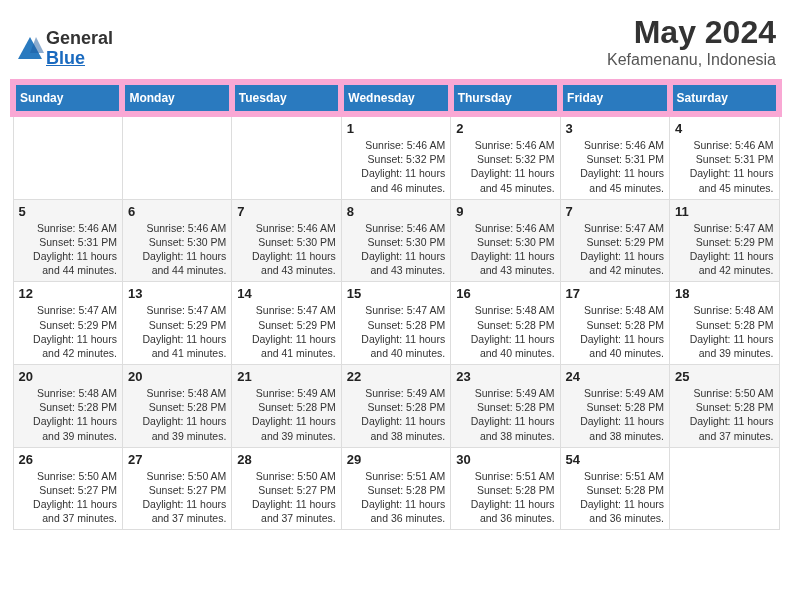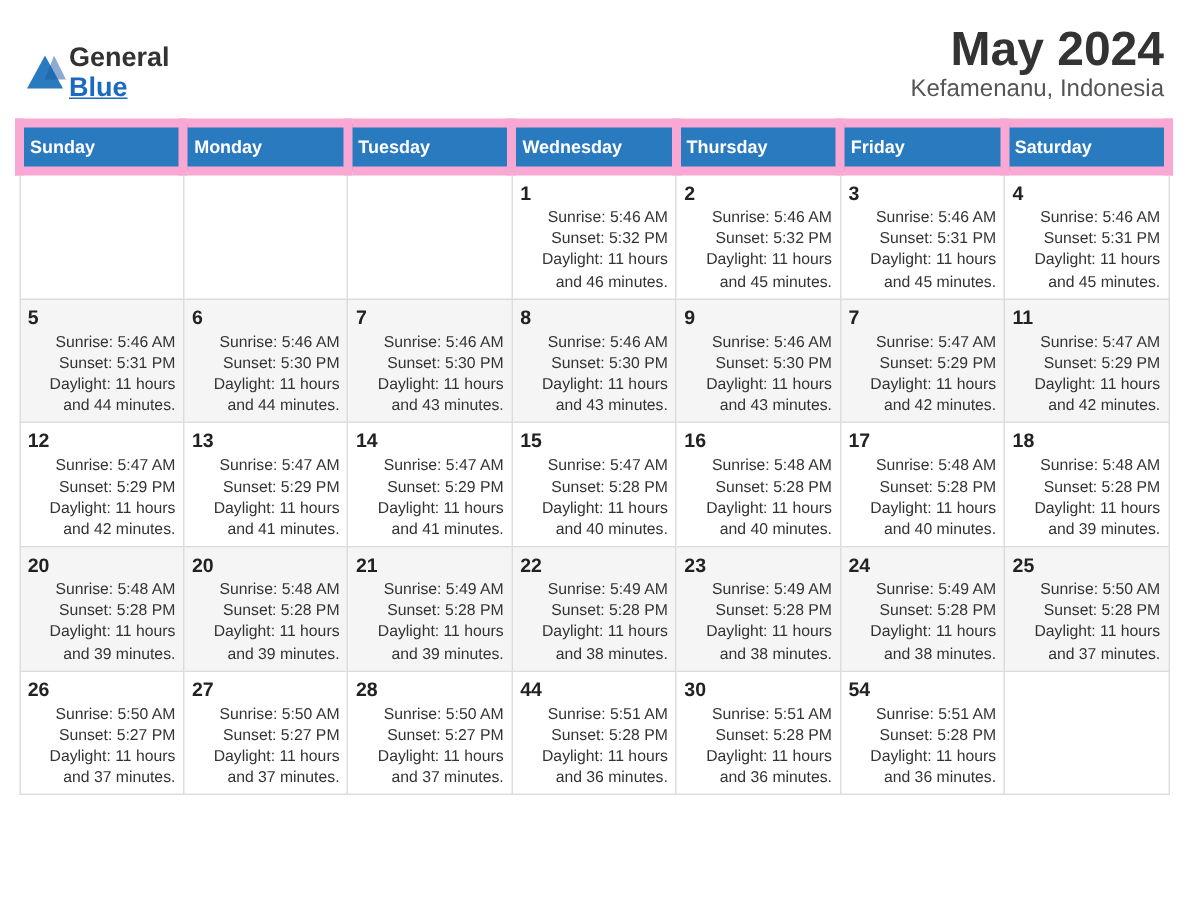--- a/index.html
+++ b/index.html
@@ -247,21 +247,21 @@
         </td>
         <td>
           <span class="day-number">27</span>
           <div class="day-info">Sunrise: 5:50 AM<br>Sunset: 5:27 PM<br>Daylight: 11 hours and 37 minutes.</div>
         </td>
         <td>
           <span class="day-number">28</span>
           <div class="day-info">Sunrise: 5:50 AM<br>Sunset: 5:27 PM<br>Daylight: 11 hours and 37 minutes.</div>
         </td>
         <td>
-          <span class="day-number">44</span>
+          <span class="day-number">29</span>
           <div class="day-info">Sunrise: 5:51 AM<br>Sunset: 5:28 PM<br>Daylight: 11 hours and 36 minutes.</div>
         </td>
         <td>
           <span class="day-number">30</span>
           <div class="day-info">Sunrise: 5:51 AM<br>Sunset: 5:28 PM<br>Daylight: 11 hours and 36 minutes.</div>
         </td>
         <td>
           <span class="day-number">54</span>
           <div class="day-info">Sunrise: 5:51 AM<br>Sunset: 5:28 PM<br>Daylight: 11 hours and 36 minutes.</div>
         </td>

